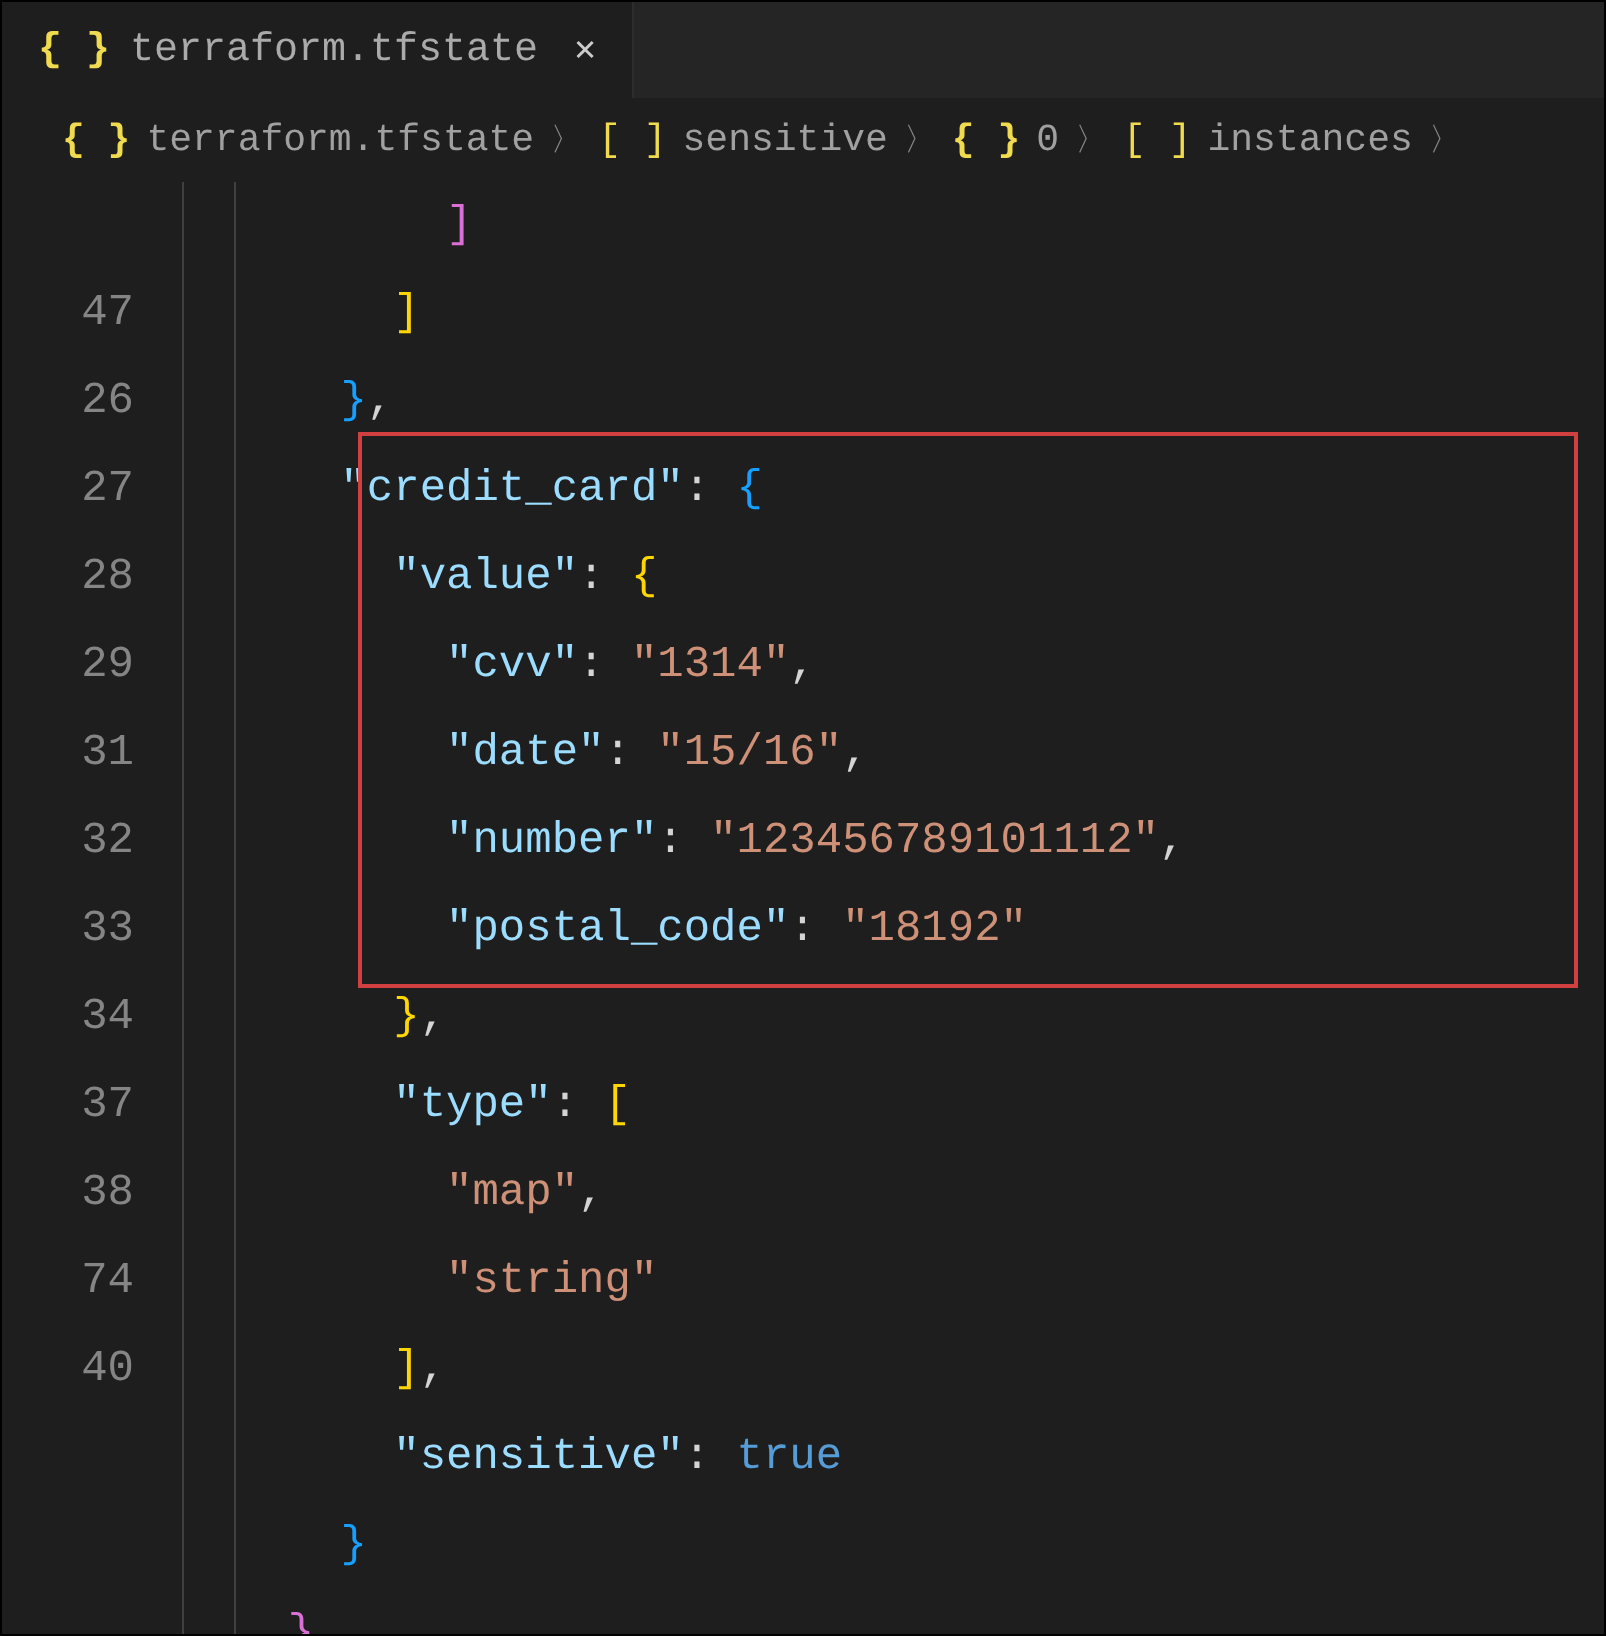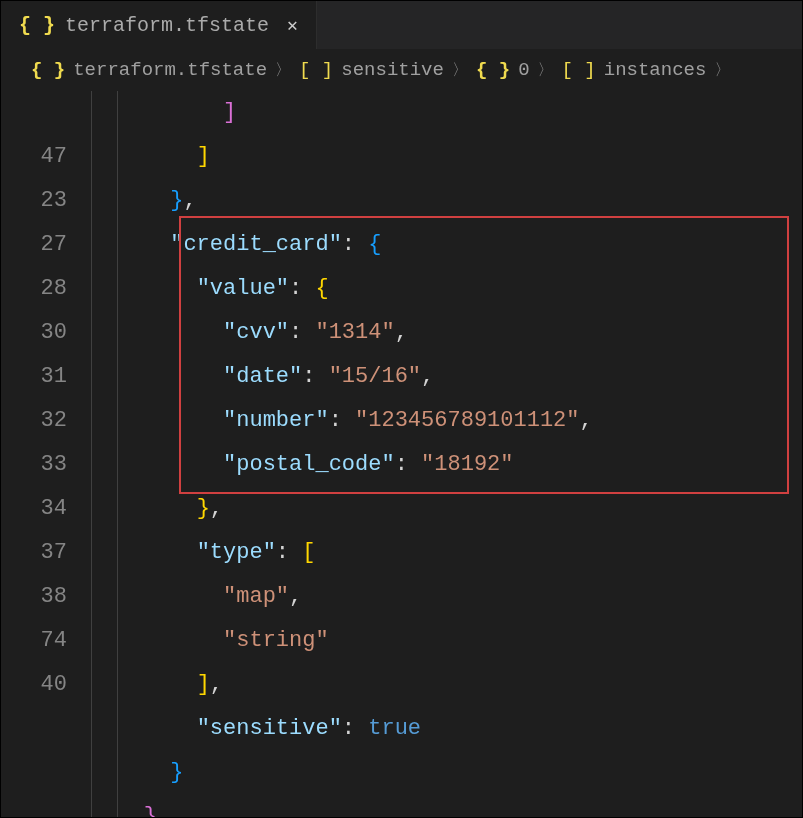--- a/index.html
+++ b/index.html
@@ -135,24 +135,24 @@
   <span class="bc-chevron">〉</span>
   <span class="bc-icon-brackets">[ ]</span>
   <span class="bc-text">instances</span>
   <span class="bc-chevron">〉</span>
 </div>
 
 <div class="editor">
   <div class="gutter">
     <div class="line"></div>
     <div class="line">47</div>
-    <div class="line">23</div>
+    <div class="line">26</div>
     <div class="line">27</div>
     <div class="line">28</div>
-    <div class="line">30</div>
+    <div class="line">29</div>
     <div class="line">31</div>
     <div class="line">32</div>
     <div class="line">33</div>
     <div class="line">34</div>
     <div class="line">37</div>
     <div class="line">38</div>
     <div class="line">74</div>
     <div class="line">40</div>
   </div>
   <div class="code-area">

